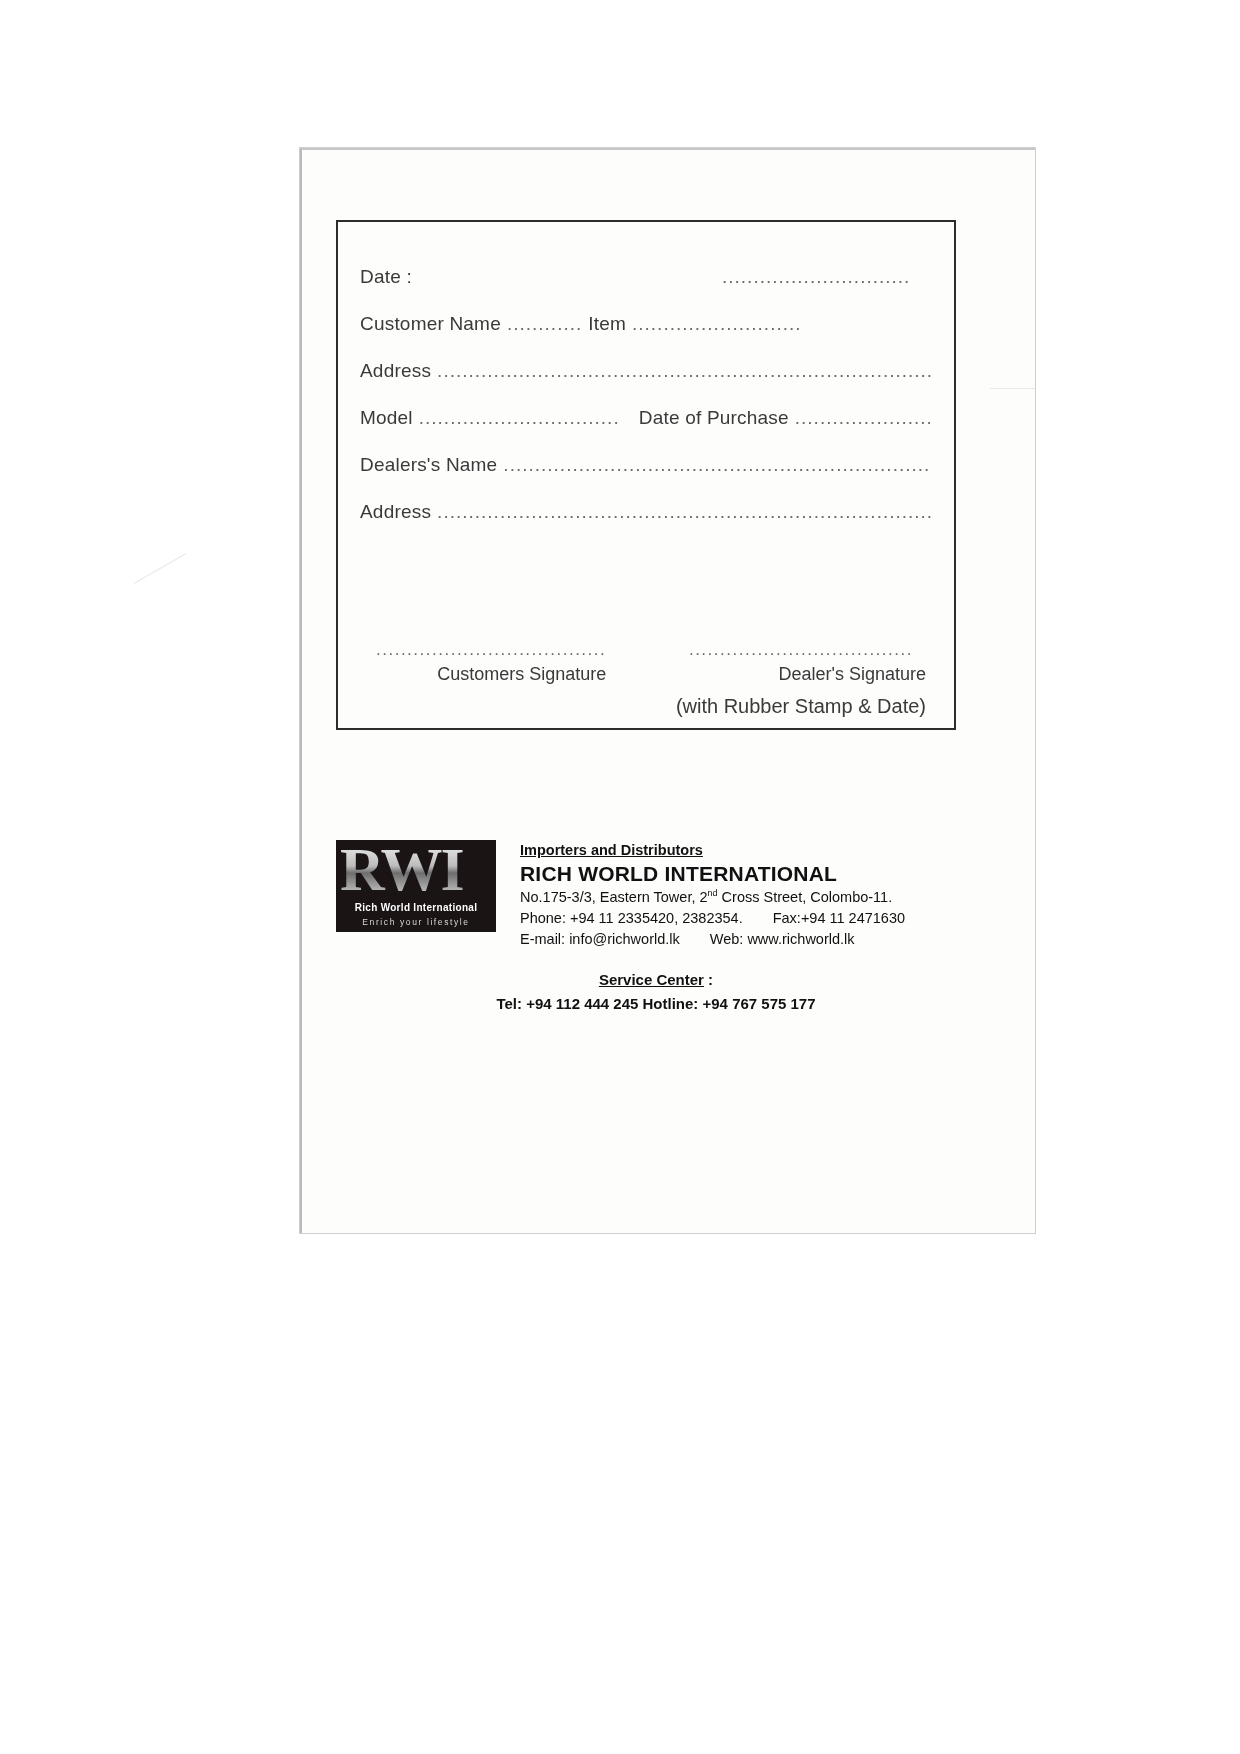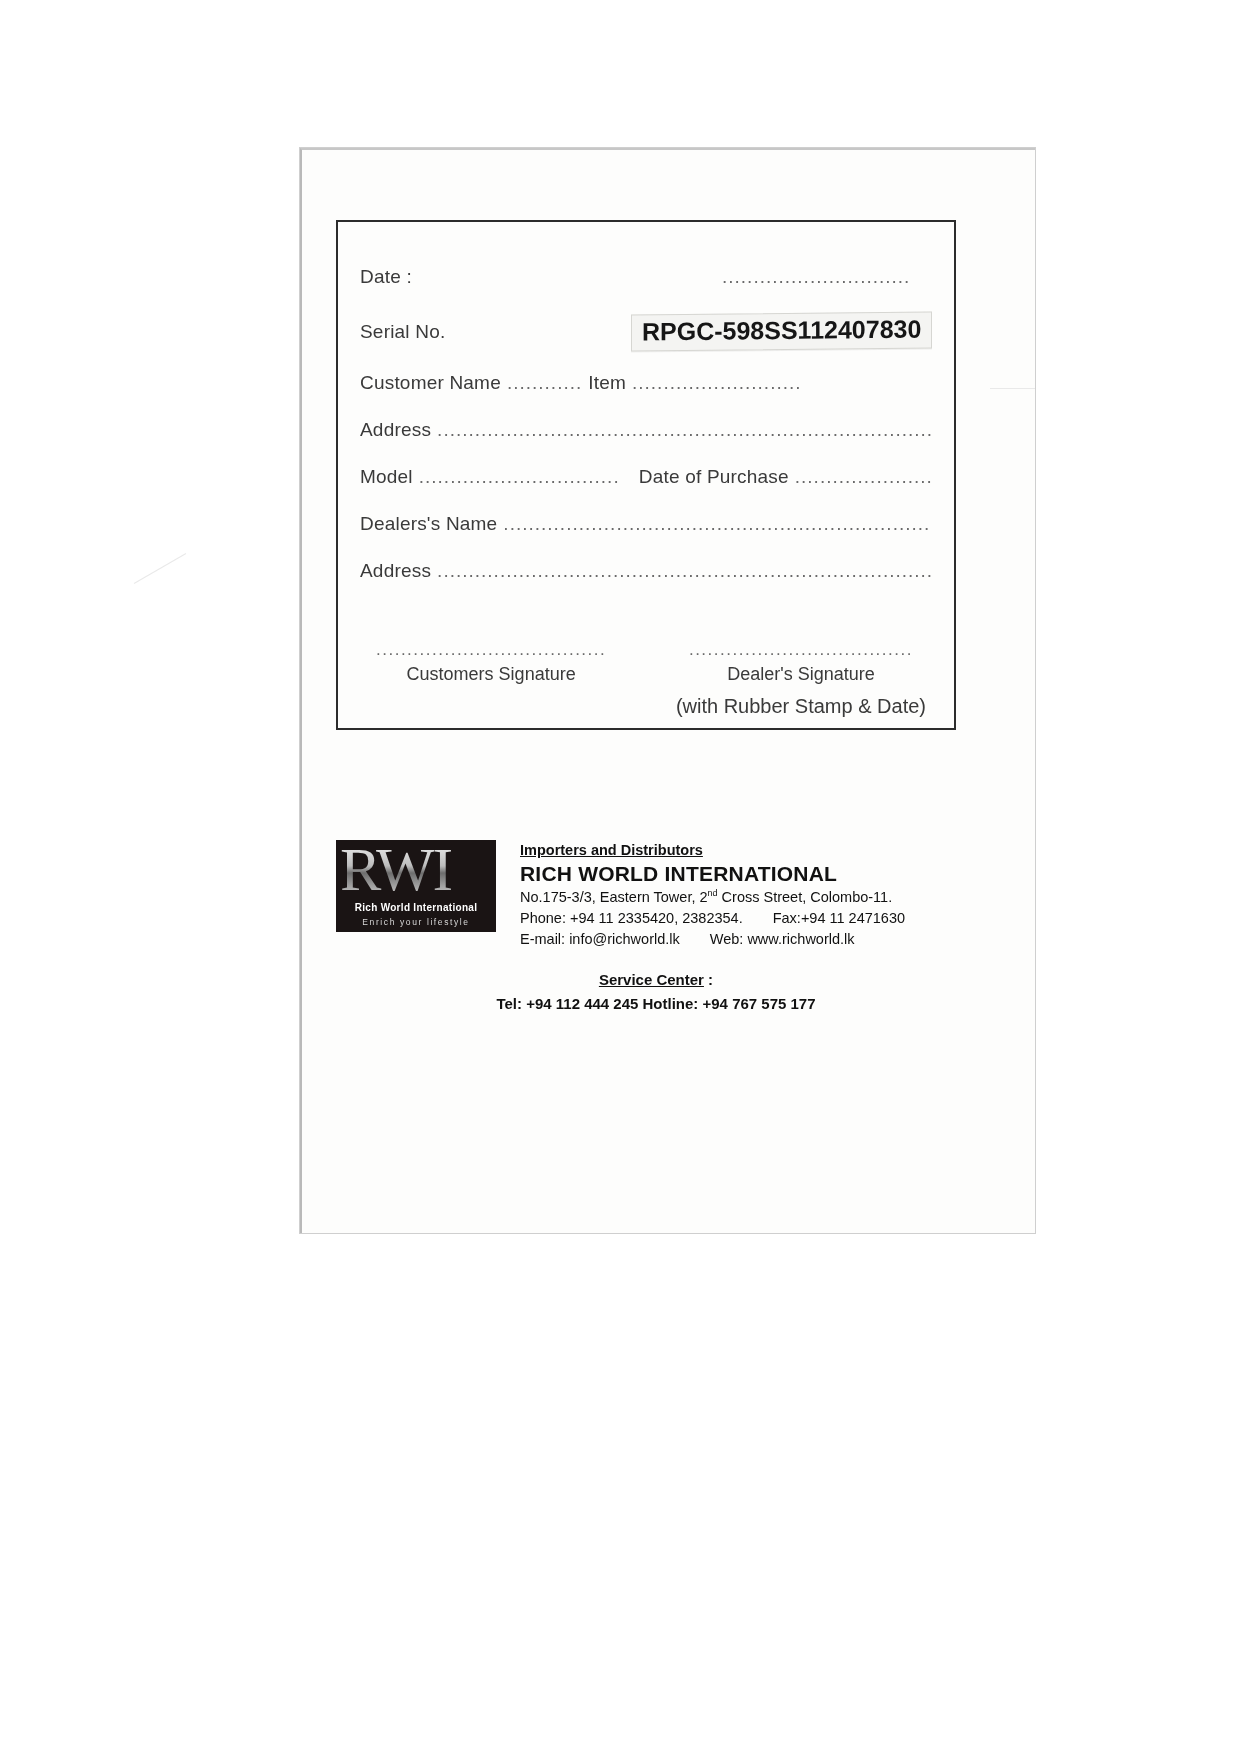--- a/index.html
+++ b/index.html
@@ -112,21 +112,21 @@
     text-align: center;
     font-size: 18px;
     color: #3a3a3a;
   }
   .sig-dots {
     font-size: 17px;
     color: #6a6a6a;
     letter-spacing: 1.5px;
     line-height: 1;
   }
-  .sig-caption { margin-top: 6px; }
+  .sig-caption { margin-top: 6px; text-align: right; }
   .sig-sub {
     font-size: 20px;
     margin-top: 10px;
     color: #3a3a3a;
   }
 
   
   #company-block {
     position: absolute;
     left: 36px;
@@ -142,21 +142,21 @@
     color: #ffffff;
     position: relative;
     flex: 0 0 auto;
     overflow: hidden;
   }
   #rwi-logo .mark {
     position: absolute;
     top: -6px;
     left: 4px;
     font-size: 62px;
-    font-weight: normal;
+    font-weight: bold;
     letter-spacing: -2px;
     font-family: "Liberation Serif", serif;
     background: linear-gradient(180deg,#ffffff 0%,#bcbcbc 45%,#6d6d6d 55%,#efefef 100%);
     -webkit-background-clip: text;
     background-clip: text;
     color: transparent;
   }
   #rwi-logo .l1 {
     position: absolute;
     bottom: 19px;
@@ -219,24 +219,20 @@
   <div class="streak" style="left:690px; top:240px; width:45px; height:1px;"></div>
   <div class="streak" style="left:-170px; top:420px; width:60px; height:1px; transform:rotate(-30deg);"></div>
 
   <div id="warranty-box">
 
     <div class="form-row">
       <span class="form-label">Date :</span>
       <span class="dots short">..............................</span>
     </div>
 
-    <div class="form-row" id="serial-row">
-      <span class="form-label">Serial No.</span>
-      <span id="serial-value">RPGC-598SS112407830</span>
-    </div>
 
     <div class="form-row">
       <span class="form-label">Customer Name</span>
       <span class="dots">......................................................</span>
       <span class="form-label" style="padding-left:6px;">Item</span>
       <span class="dots mid">...........................</span>
     </div>
 
     <div class="form-row">
       <span class="form-label">Address</span>

